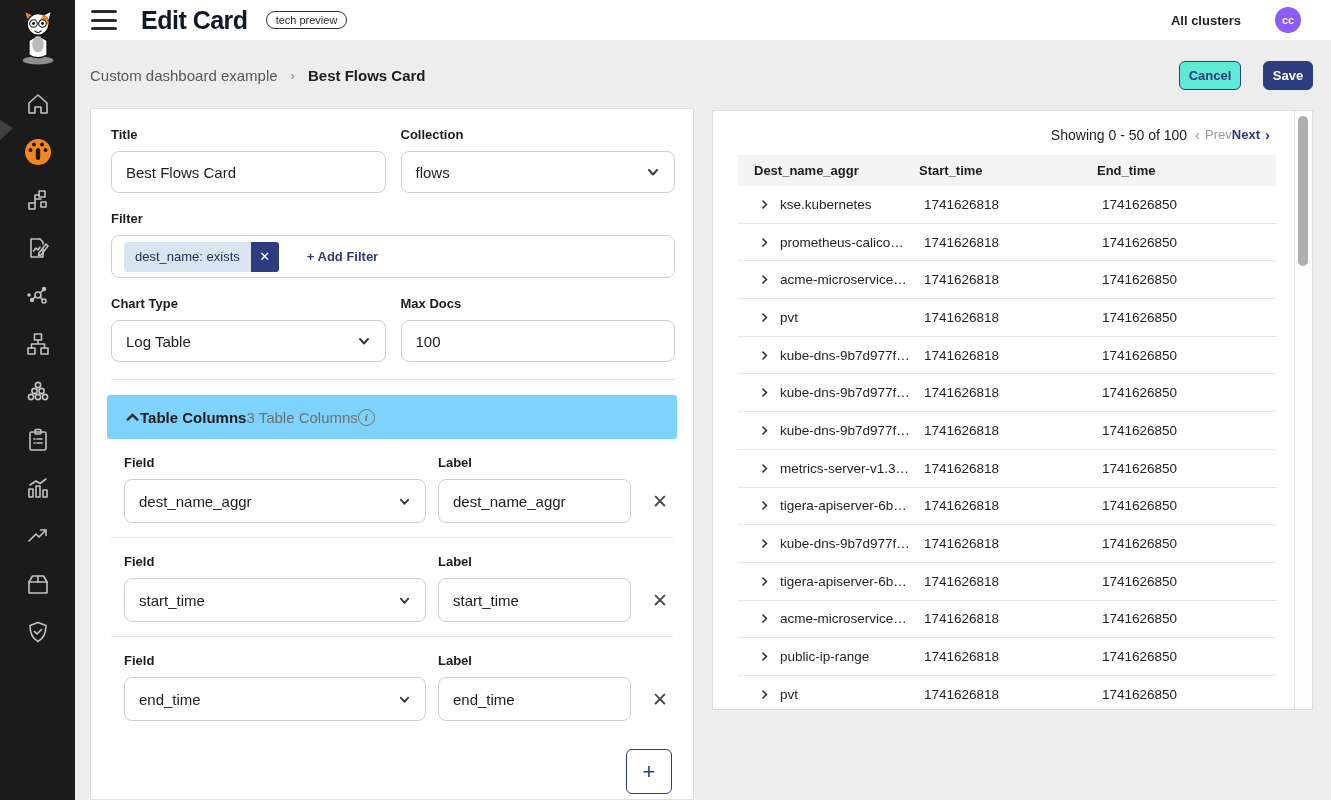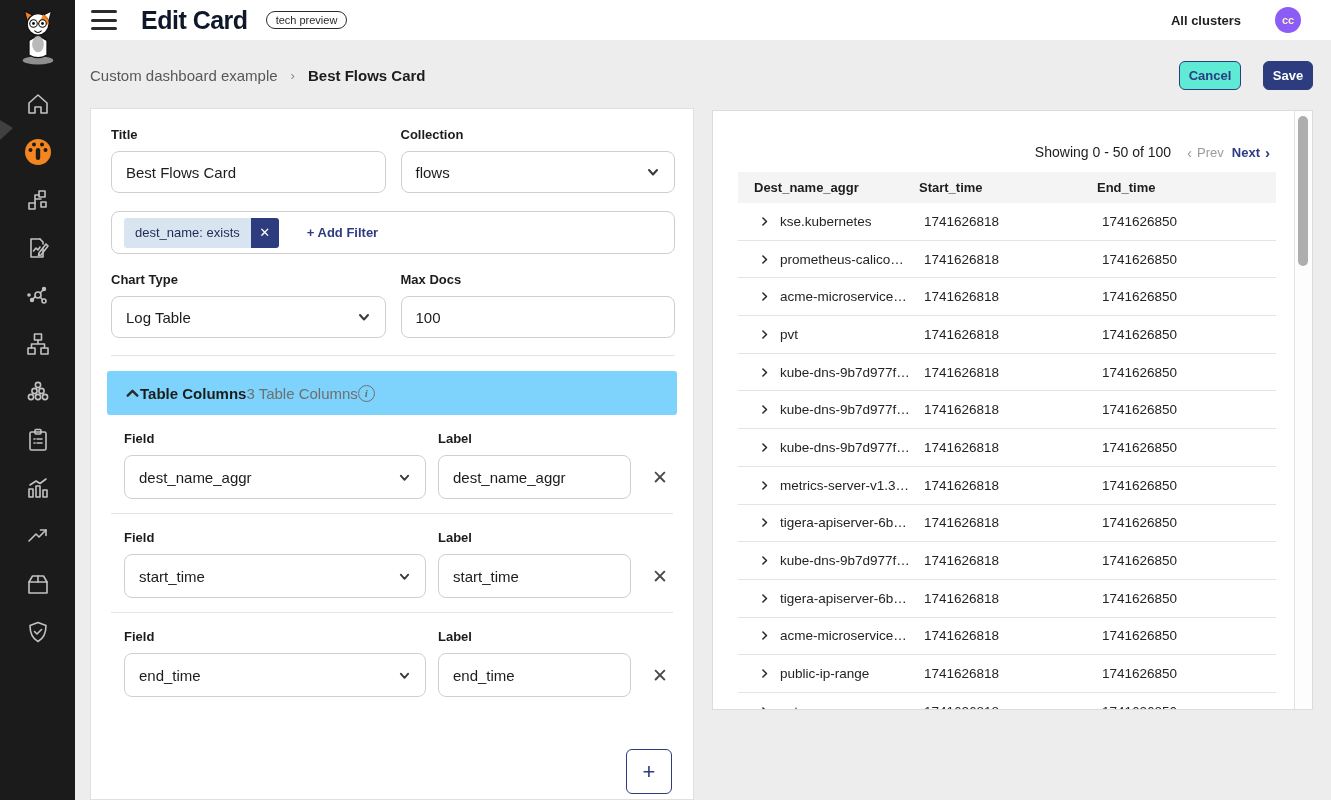--- a/index.html
+++ b/index.html
@@ -68,22 +68,22 @@
   .col-row .cell { display:flex; flex-direction:column; }
   .control.h44 { height:44px; }
   .row-x { font-size:19px; color:#4a4a4a; cursor:pointer; display:flex; align-items:center; justify-content:center; height:44px; }
   .row-div { border:none; border-top:1px solid #e5e5e5; margin:14px 20px 0; }
   .add-btn { position:absolute; right:21px; top:640px; width:46px; height:45px; background:#fff;
     border:1px solid #2d3b7f; border-radius:6px; color:#2d3b7f; font-size:22px; font-weight:400;
     display:flex; align-items:center; justify-content:center; cursor:pointer; }
   
   .preview-card { position:absolute; left:712px; top:110px; width:601px; height:600px;
     background:#fff; border:1px solid #dcdcdc; overflow:hidden; }
-  .pg-row { display:flex; align-items:flex-end; justify-content:flex-end; gap:8px;
-    padding:33px 42px 12px 0; font-size:14px; }
+  .pg-row { display:flex; align-items:flex-start; justify-content:flex-end; gap:0;
+    padding:16px 42px 12px 0; font-size:14px; }
   .pg-show { color:#1c1c1c; margin-right:8px; }
   .pg-prev { color:#9a9a9a; font-size:13px; display:flex; align-items:center; gap:5px; cursor:default; }
   .pg-next { color:#2d3b7f; font-weight:700; font-size:13px; display:flex; align-items:center; gap:5px; cursor:pointer; }
   .pg-chev { font-size:15px; line-height:1; }
   .tbl { margin-left:25px; width:538px; }
   .t-head { display:grid; grid-template-columns:181px 178px 1fr; background:#f4f4f4; height:31px;
     align-items:center; font-size:13px; font-weight:700; }
   .t-head > div:first-child { padding-left:16px; }
   .t-row { display:grid; grid-template-columns:181px 178px 1fr; height:37.7px; align-items:center;
     border-bottom:1px solid #e4e4e4; font-size:13.5px; color:#242424; cursor:pointer; }
@@ -247,20 +247,21 @@
         <div class="control select">
           <span>flows</span>
           <svg width="14" height="14" viewBox="0 0 14 14">
               <path d="M3 5 L7 9.5 L11 5"></path>
             </svg>
         </div>
       </div>
     </div>
 
     <div class="mt18">
+      <label class="f-label">Filter</label>
       <div class="filter-box">
         <div class="chip">
           <span class="chip-label">dest_name: exists</span>
           <span class="chip-x">✕</span>
         </div>
         <span class="add-filter">+ Add Filter</span>
       </div>
     </div>
 
     <div class="grid2 mt18">

